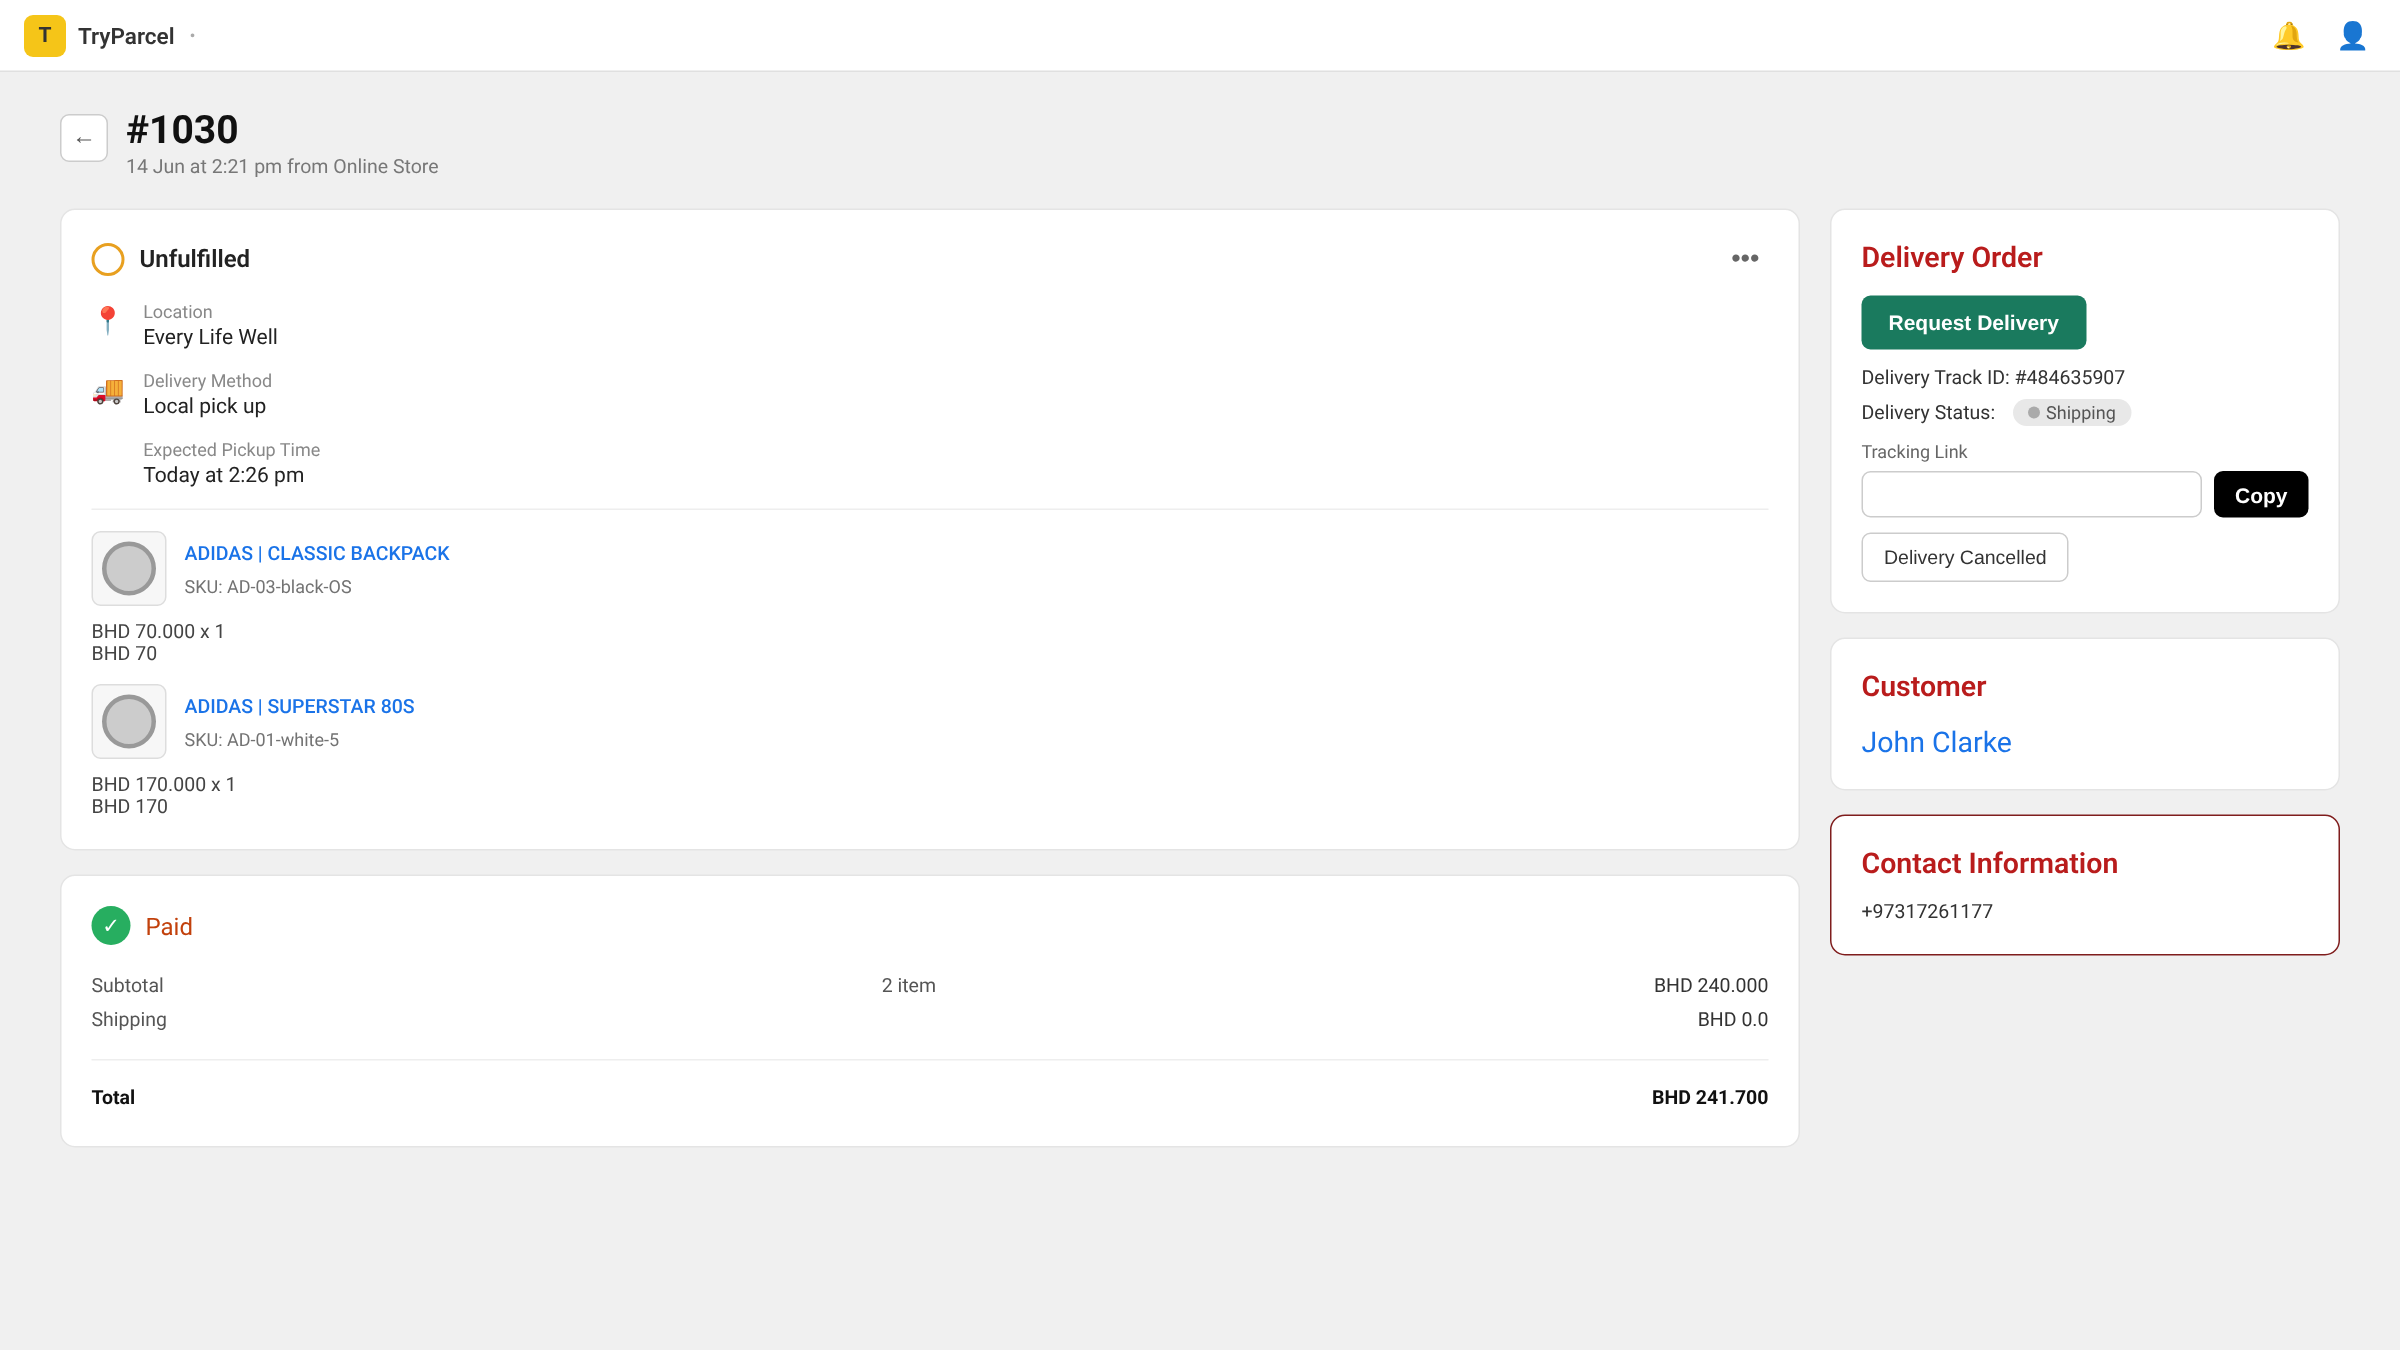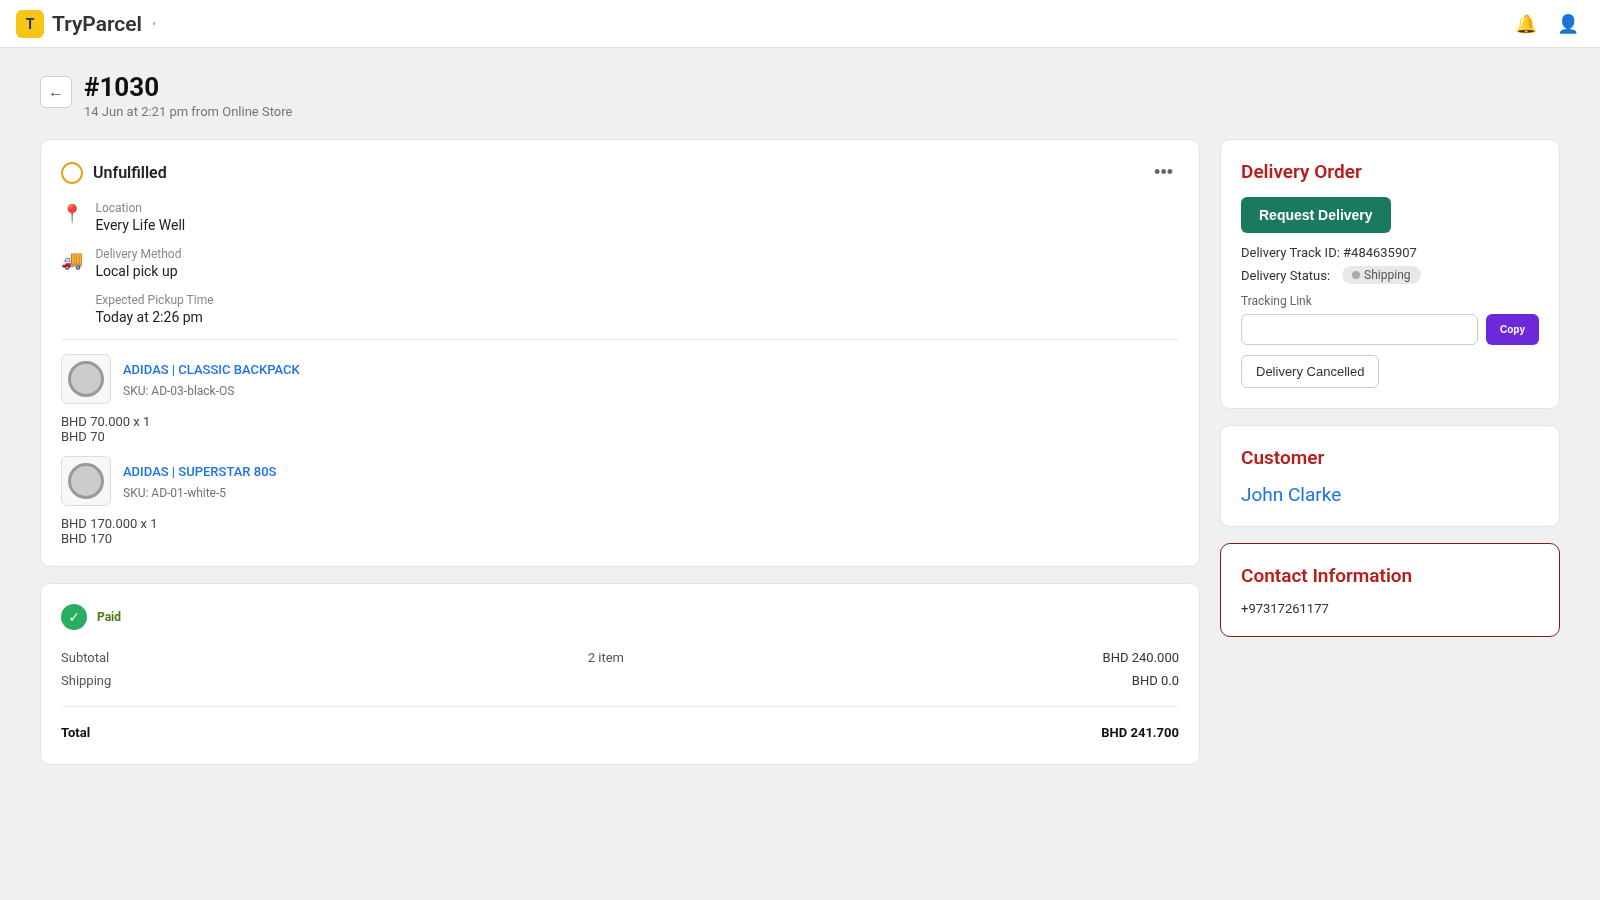--- a/index.html
+++ b/index.html
@@ -32,21 +32,21 @@
       background: #f5c518;
       border-radius: 6px;
       display: flex;
       align-items: center;
       justify-content: center;
       font-weight: bold;
       font-size: 14px;
       color: #333;
     }
     .logo-text {
-      font-size: 21px;
+      font-size: 15px;
       font-weight: 600;
       color: #333;
     }
     .topnav-right {
       margin-left: auto;
       display: flex;
       align-items: center;
       gap: 12px;
     }
     .nav-icon-btn {
@@ -227,23 +227,23 @@
       height: 26px;
       background: #27ae60;
       border-radius: 50%;
       display: flex;
       align-items: center;
       justify-content: center;
       color: #fff;
       font-size: 14px;
     }
     .paid-title {
-      font-size: 12px;
-      font-weight: 700;
-      color: #4d7c0f;
+      font-size: 16px;
+      font-weight: 400;
+      color: #c2410c;
     }
     .summary-row {
       display: flex;
       justify-content: space-between;
       align-items: center;
       padding: 4px 0;
       font-size: 13px;
     }
     .summary-label { color: #555; }
     .summary-count { color: #555; }
@@ -325,26 +325,26 @@
     }
     .tracking-input {
       flex: 1;
       border: 1px solid #ccc;
       border-radius: 6px;
       padding: 7px 10px;
       font-size: 13px;
       outline: none;
     }
     .copy-btn {
-      background: #6d28d9;
+      background: #000000;
       color: #fff;
       border: none;
       border-radius: 6px;
       padding: 7px 14px;
-      font-size: 10px;
+      font-size: 14px;
       font-weight: 600;
       cursor: pointer;
     }
     .delivery-cancelled-btn {
       background: #fff;
       color: #333;
       border: 1px solid #ccc;
       border-radius: 6px;
       padding: 8px 14px;
       font-size: 13px;

